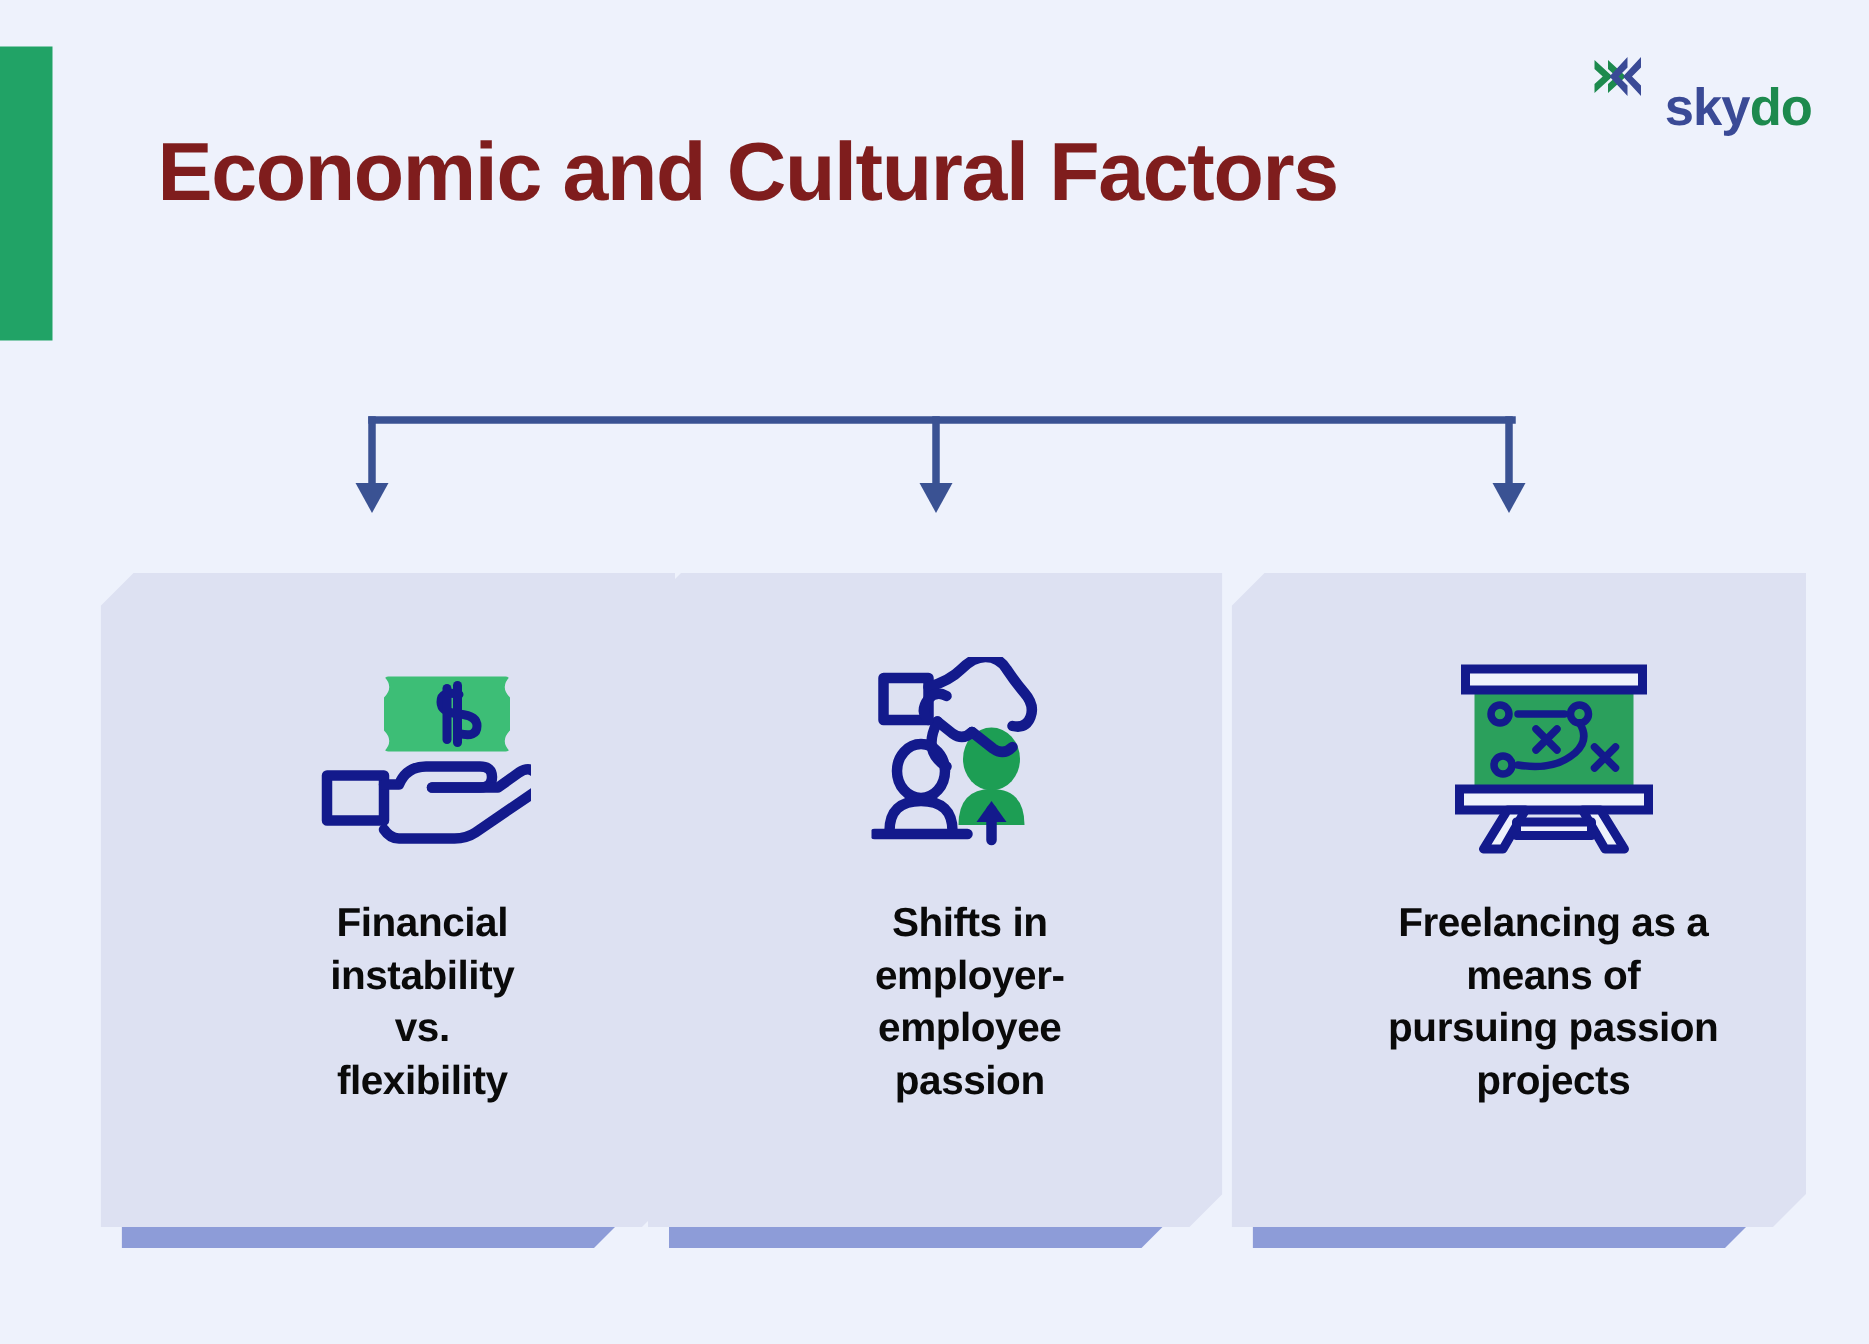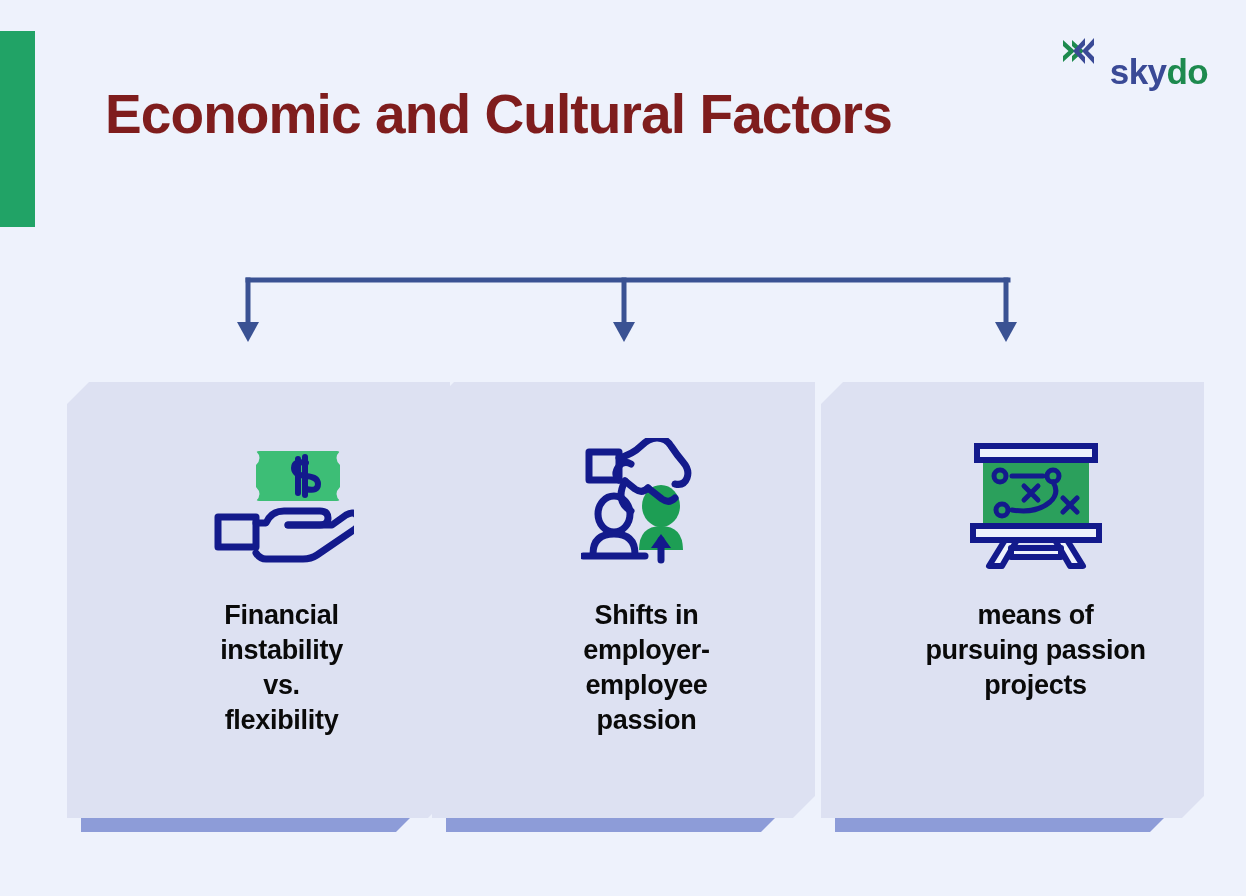--- a/index.html
+++ b/index.html
@@ -284,20 +284,21 @@
             </g>
 
             <g stroke="#131a8c" stroke-width="6" fill="#eef2fc" stroke-linejoin="round">
               <path d="M36 102 L20 128 L33 128 L48 102 Z"></path>
               <path d="M98 102 L114 128 L101 128 L86 102 Z"></path>
               <rect x="42" y="110" width="50" height="9"></rect>
             </g>
           </svg>
         </div>
         <p class="card-label">
+          <span class="line">Freelancing as a</span>
           <span class="line">means of</span>
           <span class="line">pursuing passion</span>
           <span class="line">projects</span>
         </p>
       </div>
     </div>
 
   </div>
 </div>
 

